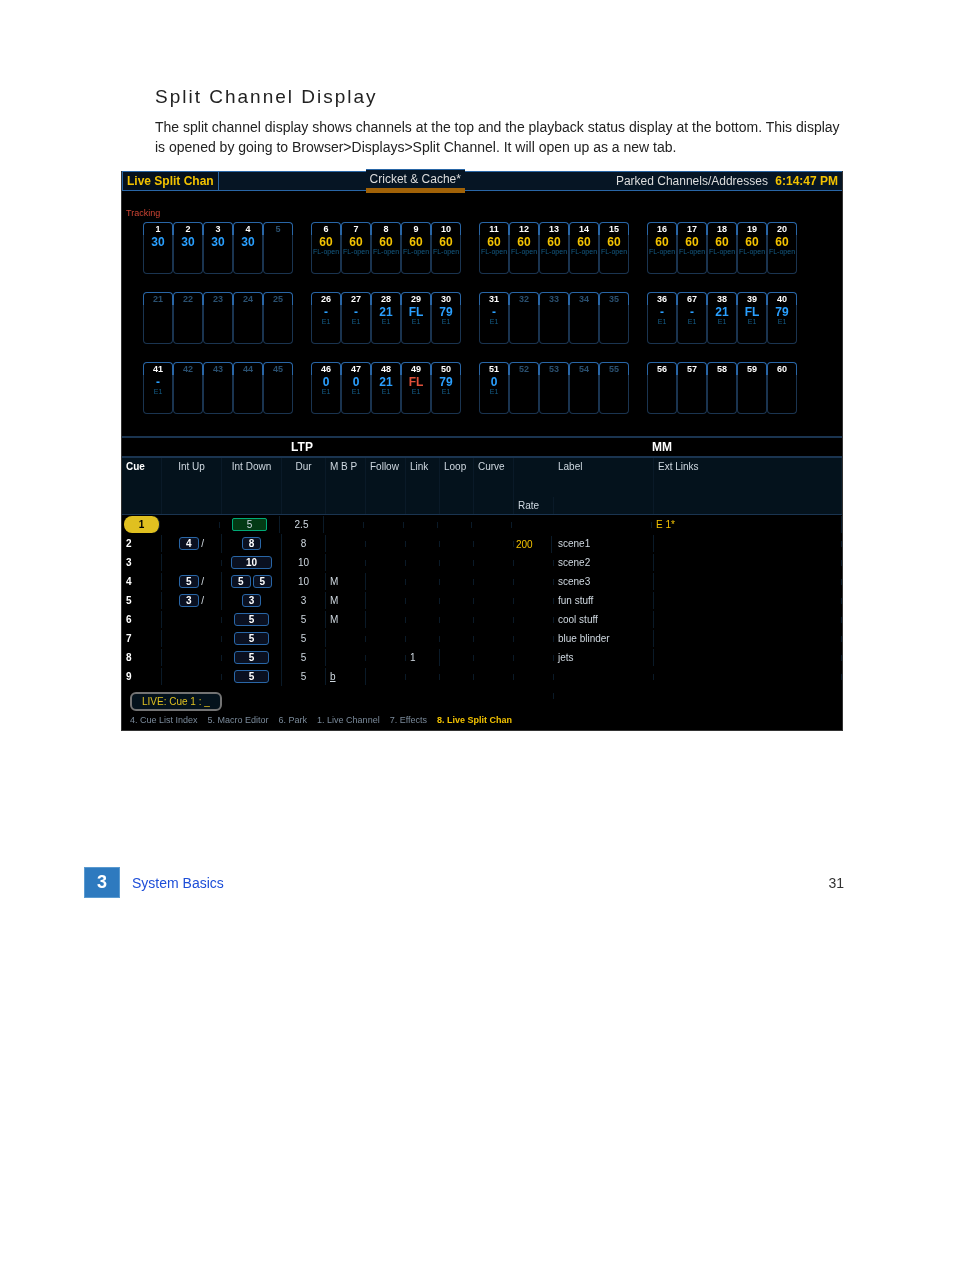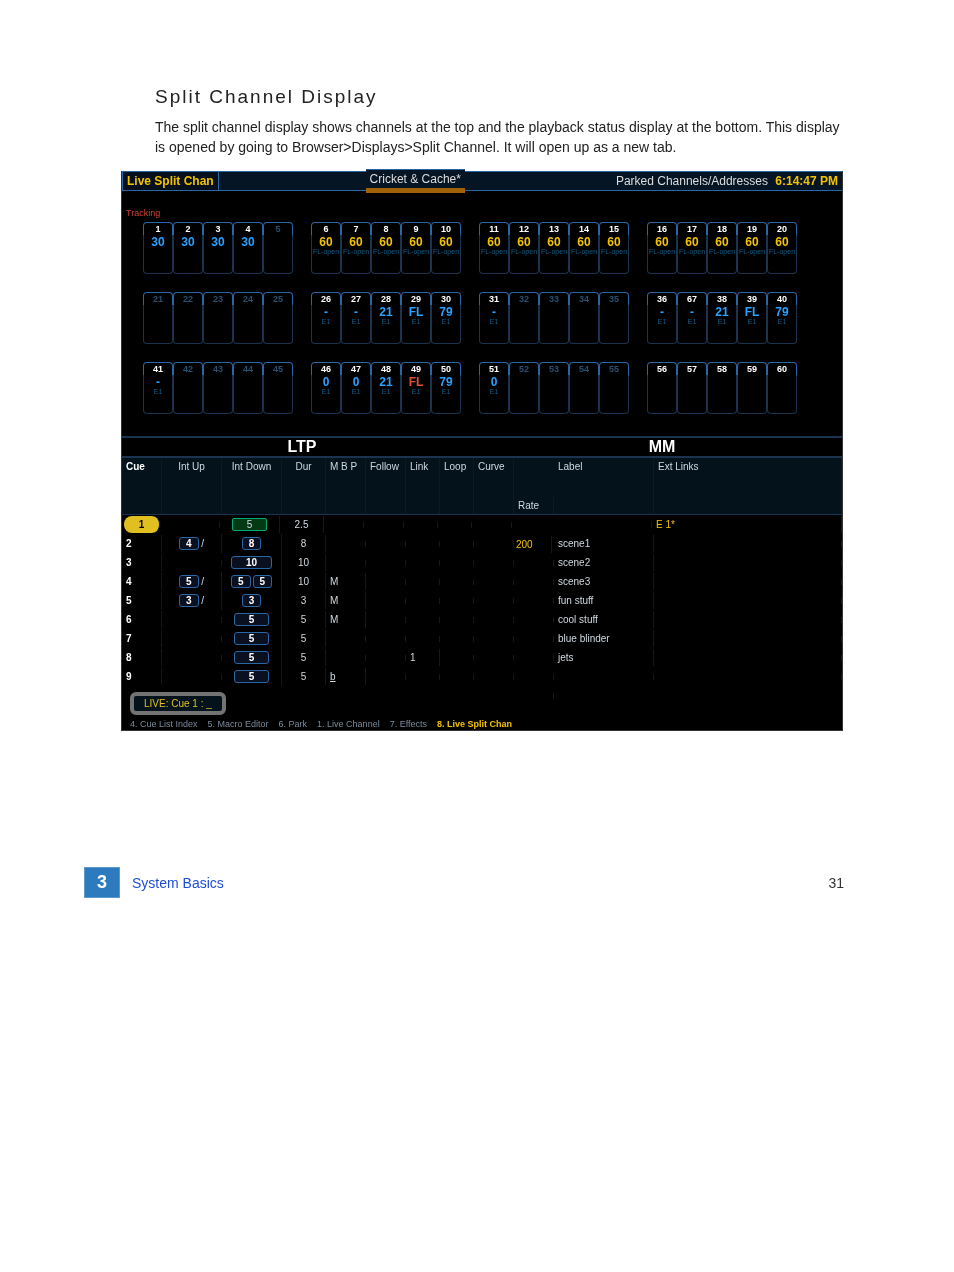--- a/index.html
+++ b/index.html
@@ -128,21 +128,21 @@
     display: flex;
     height: 18px;
     border-top: 2px solid #1a3450;
     border-bottom: 1px solid #1a3450;
   }
   .divider .dcol {
     flex: 1;
     display: flex;
     justify-content: center;
     align-items: center;
-    font-size: 16px;
+    font-size: 12px;
     font-weight: bold;
     color: #fff;
   }
   
   .cue-table { font-size: 10px; color:#cfd8e0;}
   .ct-head {
     display: flex;
     background: #04121c;
     border-top: 1px solid #1a3450;
     border-bottom: 1px solid #1a3450;
@@ -171,21 +171,21 @@
   .ct-row.current .c-intdown span { background:#033a14;border:1px solid #0a7; padding:0 14px; border-radius:2px;}
   .pill { display:inline-block; background:#0a1020; border:1px solid #2966a6; color:#fff; font-weight:bold; padding: 0 14px; border-radius: 3px;}
   .pill-s { display:inline-block; background:#0a1020;border:1px solid #2966a6;color:#fff;font-weight:bold; padding:0 6px; border-radius:3px;}
   .cmd {
     margin: 6px 8px 2px 8px;
     display: flex;
     align-items: center;
     font-size: 10px;
   }
   .cmd-box {
-    border: 4px solid #737373;
+    border: 2px solid #737373;
     border-radius: 6px;
     padding: 2px 10px;
     color: #e0c020;
     background: #04121c;
   }
   .tabs {
     display: flex;
     gap: 10px;
     font-size: 9px;
     padding: 2px 8px;

